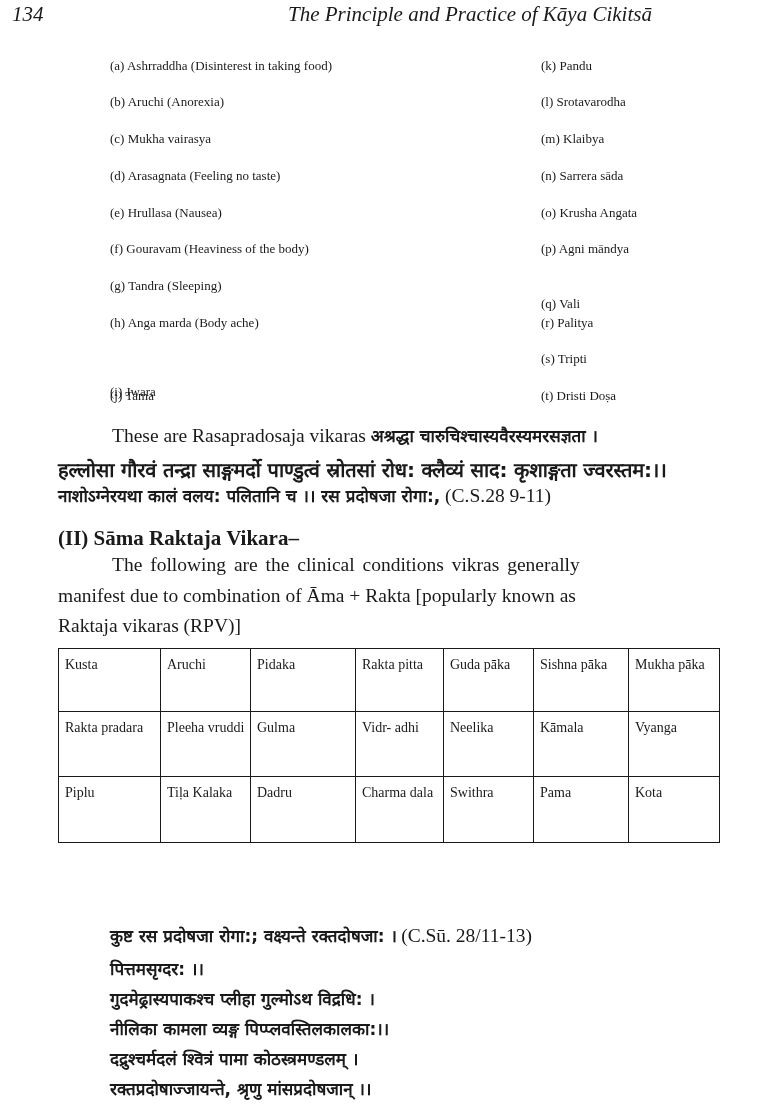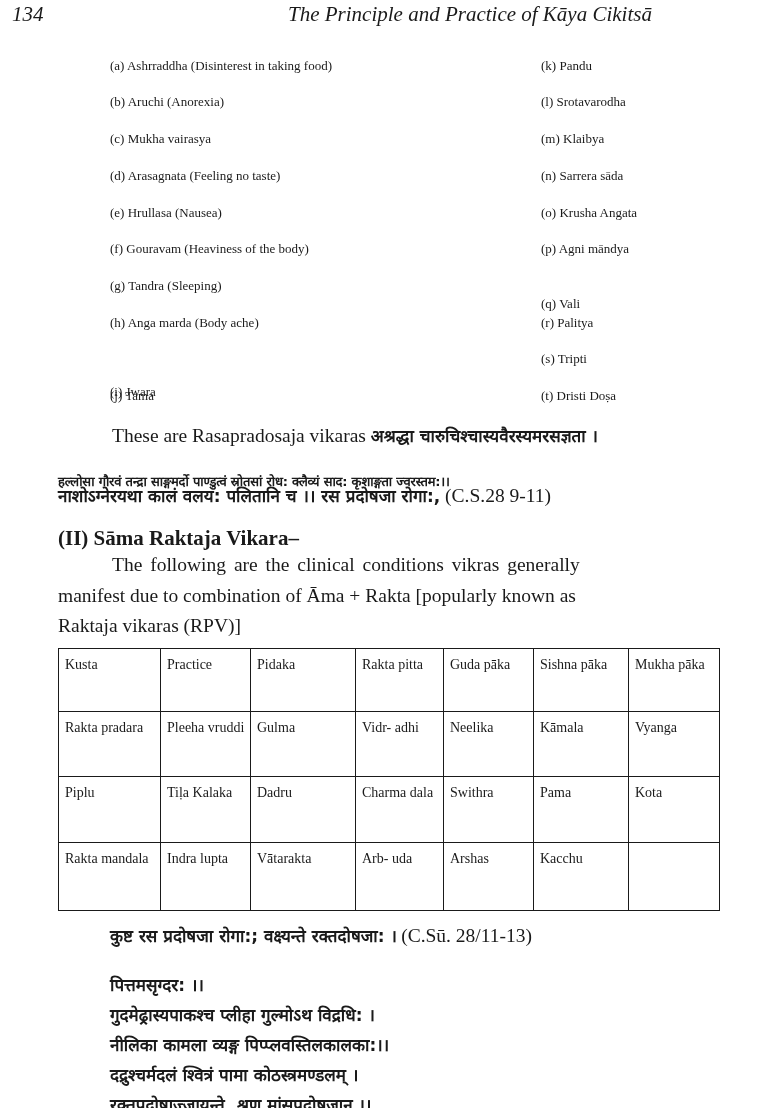--- a/index.html
+++ b/index.html
@@ -3,21 +3,21 @@
 <meta charset="utf-8">
 <style>
   html, body { margin:0; padding:0; background:#ffffff; }
   body { width:780px; height:1108px; position:relative; overflow:hidden; color:#1a1a1a;
          font-family:"Liberation Serif", "DejaVu Serif", serif; }
   .abs { position:absolute; white-space:nowrap; }
   .hdr-num { left:12px; top:2px; font-size:21px; font-style:italic; }
   .hdr-title { left:288px; top:2px; font-size:21px; font-style:italic; }
   .li { font-size:13px; line-height:24px; }
   .para { font-size:19.5px; line-height:24px; }
-  .deva { font-family:"DejaVu Sans", sans-serif; font-weight:bold; font-size:17px;margin-top:16px; }
+  .deva { font-family:"DejaVu Sans", sans-serif; font-weight:bold; font-size:17px; }
   .heading { font-weight:bold; font-size:21px; }
   table.rt { position:absolute; left:58px; top:648px; border-collapse:collapse; font-size:14px; }
   table.rt td { border:1.6px solid #1a1a1a; vertical-align:top; padding:2px 4px 0 6px; line-height:28px; }
   .skt { font-size:17px; line-height:24px; }
 </style>
 </head>
 <body>
 
 <div class="abs hdr-num">134</div>
 <div class="abs hdr-title">The Principle and Practice of Kāya Cikitsā</div>
@@ -41,21 +41,21 @@
 <div class="abs li" style="left:541px;top:237px;">(p) Agni māndya</div>
 <div class="abs li" style="left:541px;top:292px;">(q) Vali</div>
 <div class="abs li" style="left:541px;top:311px;">(r) Palitya</div>
 <div class="abs li" style="left:541px;top:347px;">(s) Tripti</div>
 <div class="abs li" style="left:541px;top:384px;">(t) Dristi Doṣa</div>
 
 <div class="abs para" style="left:112px;top:424px;">
   <span>These are Rasapradosaja vikaras</span>
   <span class="deva">अश्रद्धा चारुचिश्चास्यवैरस्यमरसज्ञता ।</span>
 </div>
-<div class="abs deva" style="left:58px;top:456px;font-size:13px;letter-spacing:-0.2px;">हल्लोसा गौरवं तन्द्रा साङ्गमर्दो पाण्डुत्वं स्रोतसां रोध: क्लैव्यं साद: कृशाङ्गता ज्वरस्तम:।।</div>
+<div class="abs deva" style="left:58px;top:456px;font-size:20px;letter-spacing:-0.2px;">हल्लोसा गौरवं तन्द्रा साङ्गमर्दो पाण्डुत्वं स्रोतसां रोध: क्लैव्यं साद: कृशाङ्गता ज्वरस्तम:।।</div>
 <div class="abs para" style="left:58px;top:484px;">
   <span class="deva">नाशोऽग्नेरयथा कालं वलय: पलितानि च ।। रस प्रदोषजा रोगा:,</span>
   <span>(C.S.28 9-11)</span>
 </div>
 
 <div class="abs heading" style="left:58px;top:526px;">(II) Sāma Raktaja Vikara–</div>
 <div class="abs para" style="left:112px;top:553px;word-spacing:3px;">The following are the clinical conditions vikras generally</div>
 <div class="abs para" style="left:58px;top:584px;">manifest due to combination of Āma + Rakta [popularly known as</div>
 <div class="abs para" style="left:58px;top:614px;">Raktaja vikaras (RPV)]</div>
 
@@ -65,21 +65,21 @@
       <col style="width:90px">
       <col style="width:105px">
       <col style="width:88px">
       <col style="width:90px">
       <col style="width:95px">
       <col style="width:91px">
   </colgroup>
   <tbody>
       <tr style="height:63px">
     <td>Kusta</td>
-    <td>Practice</td>
+    <td>Aruchi</td>
     <td>Pidaka</td>
     <td>Rakta pitta</td>
     <td>Guda pāka</td>
     <td>Sishna pāka</td>
     <td>Mukha pāka</td>
   </tr>
   <tr style="height:65px">
     <td>Rakta pradara</td>
     <td>Pleeha vruddi</td>
     <td>Gulma</td>
@@ -90,29 +90,20 @@
   </tr>
   <tr style="height:66px">
     <td>Piplu</td>
     <td>Tiḷa Kalaka</td>
     <td>Dadru</td>
     <td>Charma dala</td>
     <td>Swithra</td>
     <td>Pama</td>
     <td>Kota</td>
   </tr>
-  <tr style="height:68px">
-    <td>Rakta mandala</td>
-    <td>Indra lupta</td>
-    <td>Vātarakta</td>
-    <td>Arb- uda</td>
-    <td>Arshas</td>
-    <td>Kacchu</td>
-    <td></td>
-  </tr>
 </tbody>
   </table>
 
 <div class="abs skt" style="left:110px;top:924px;">
   <span class="deva">कुष्ट रस प्रदोषजा रोगा:; वक्ष्यन्ते रक्तदोषजा: ।</span>
   <span style="font-size:19.5px;">(C.Sū. 28/11-13)</span>
 </div>
 <div class="abs deva" style="left:110px;top:957px;">पित्तमसृग्दर: ।।</div>
 <div class="abs deva" style="left:110px;top:987px;">गुदमेढ्रास्यपाकश्च प्लीहा गुल्मोऽथ विद्रधि: ।</div>
 <div class="abs deva" style="left:110px;top:1017px;">नीलिका कामला व्यङ्ग पिप्प्लवस्तिलकालका:।।</div>

